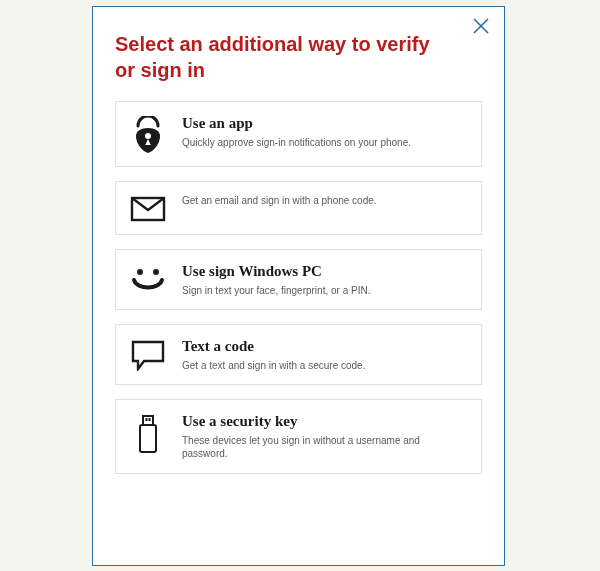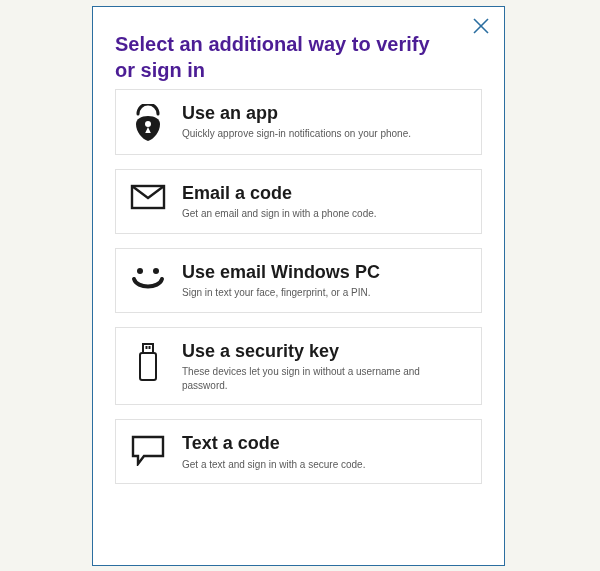--- a/index.html
+++ b/index.html
@@ -24,24 +24,24 @@
       position: absolute;
       top: 10px;
       right: 14px;
       cursor: pointer;
       color: #2b6ea0;
     }
     .close-btn svg { width: 18px; height: 18px; }
     .dialog-title {
       font-size: 20px;
       font-weight: 600;
-      color: #4c1d95;
+      color: #b91c1c;
       line-height: 1.3;
       margin-top: 6px;
-      margin-bottom: 6px;
+      margin-bottom: 18px;
       max-width: 340px;
     }
     .options { display: flex; flex-direction: column; gap: 14px; }
     .option {
       border: 1px solid #e1e1e1;
       padding: 12px 14px 12px 12px;
       display: flex;
       align-items: flex-start;
       gap: 14px;
       cursor: pointer;
@@ -52,25 +52,26 @@
       flex: 0 0 40px;
       display: flex;
       align-items: flex-start;
       justify-content: center;
       padding-top: 2px;
       color: #1b1b1b;
     }
     .option-icon svg { display: block; }
     .option-text { flex: 1; }
     .option-title {
-      font-size: 18px;
+      font-size: 15px;
       font-weight: 600;
       color: #1b1b1b;
       line-height: 1.3;
       margin-bottom: 2px;
+      font-family: Liberation Serif, serif;
     }
     .option-desc {
       font-size: 10px;
       color: #5a5a5a;
       line-height: 1.35;
     }
   </style>
 </head>
 <body>
 
@@ -105,60 +106,59 @@
     </div>
 
     <div class="option">
       <div class="option-icon">
         <svg width="36" height="26" viewBox="0 0 36 26">
           <rect x="2" y="2" width="32" height="22" fill="none" stroke="#1b1b1b" stroke-width="2.4"></rect>
           <polyline points="2,2 18,14 34,2" fill="none" stroke="#1b1b1b" stroke-width="2.4"></polyline>
         </svg>
       </div>
       <div class="option-text">
-        <div class="option-title">Email a code</div>
         <div class="option-desc">Get an email and sign in with a phone code.</div>
       </div>
     </div>
 
     <div class="option">
       <div class="option-icon">
         <svg width="38" height="32" viewBox="0 0 38 32">
           <circle cx="11" cy="8" r="3" fill="#1b1b1b"></circle>
           <circle cx="27" cy="8" r="3" fill="#1b1b1b"></circle>
           <path d="M5 16 C8 26 30 26 33 16" fill="none" stroke="#1b1b1b" stroke-width="4" stroke-linecap="round"></path>
         </svg>
       </div>
       <div class="option-text">
-        <div class="option-title">Use email Windows PC</div>
+        <div class="option-title">Use sign Windows PC</div>
         <div class="option-desc">Sign in text your face, fingerprint, or a PIN.</div>
+      </div>
+    </div>
+
+    <div class="option">
+      <div class="option-icon">
+        <svg width="36" height="32" viewBox="0 0 36 32">
+          <path d="M3 3 L33 3 L33 22 L14 22 L8 30 L8 22 L3 22 Z" fill="none" stroke="#1b1b1b" stroke-width="2.4" stroke-linejoin="miter"></path>
+        </svg>
+      </div>
+      <div class="option-text">
+        <div class="option-title">Text a code</div>
+        <div class="option-desc">Get a text and sign in with a secure code.</div>
       </div>
     </div>
 
     <div class="option">
       <div class="option-icon">
         <svg width="24" height="40" viewBox="0 0 24 40">
           <rect x="7" y="2" width="10" height="9" fill="none" stroke="#1b1b1b" stroke-width="2"></rect>
           <rect x="9.5" y="4" width="2" height="3" fill="#1b1b1b"></rect>
           <rect x="12.5" y="4" width="2" height="3" fill="#1b1b1b"></rect>
           <rect x="4" y="11" width="16" height="27" rx="2" fill="none" stroke="#1b1b1b" stroke-width="2"></rect>
         </svg>
       </div>
       <div class="option-text">
         <div class="option-title">Use a security key</div>
         <div class="option-desc">These devices let you sign in without a username and password.</div>
       </div>
     </div>
 
-    <div class="option">
-      <div class="option-icon">
-        <svg width="36" height="32" viewBox="0 0 36 32">
-          <path d="M3 3 L33 3 L33 22 L14 22 L8 30 L8 22 L3 22 Z" fill="none" stroke="#1b1b1b" stroke-width="2.4" stroke-linejoin="miter"></path>
-        </svg>
-      </div>
-      <div class="option-text">
-        <div class="option-title">Text a code</div>
-        <div class="option-desc">Get a text and sign in with a secure code.</div>
-      </div>
-    </div>
-
   </div>
 </div>
 
 </body></html>

